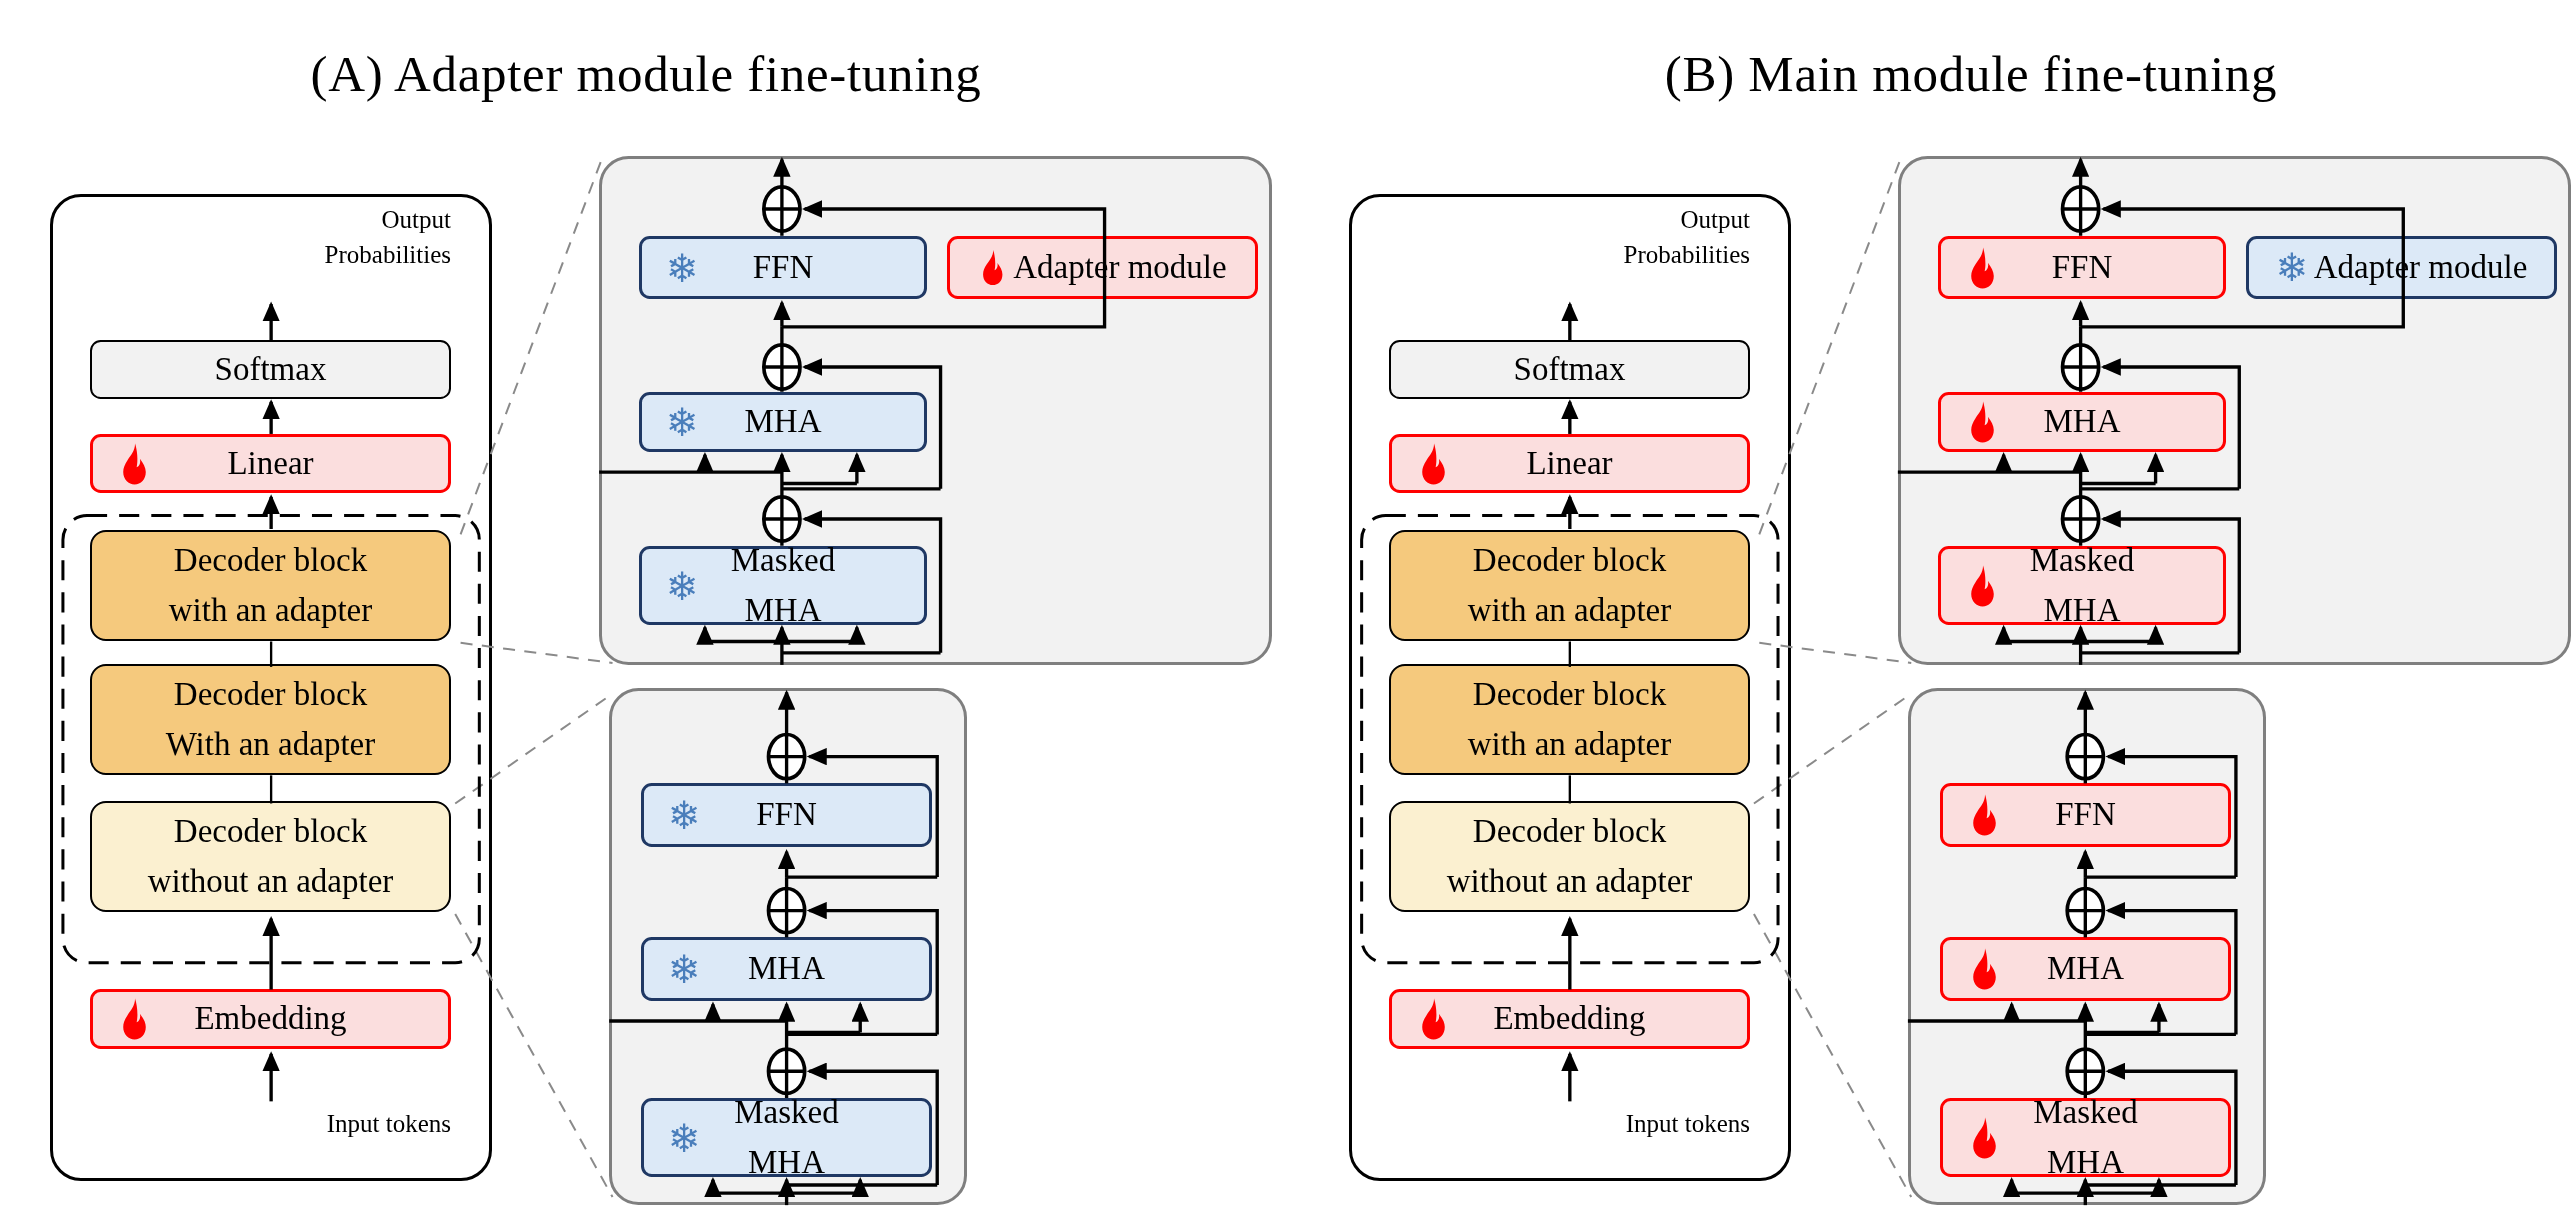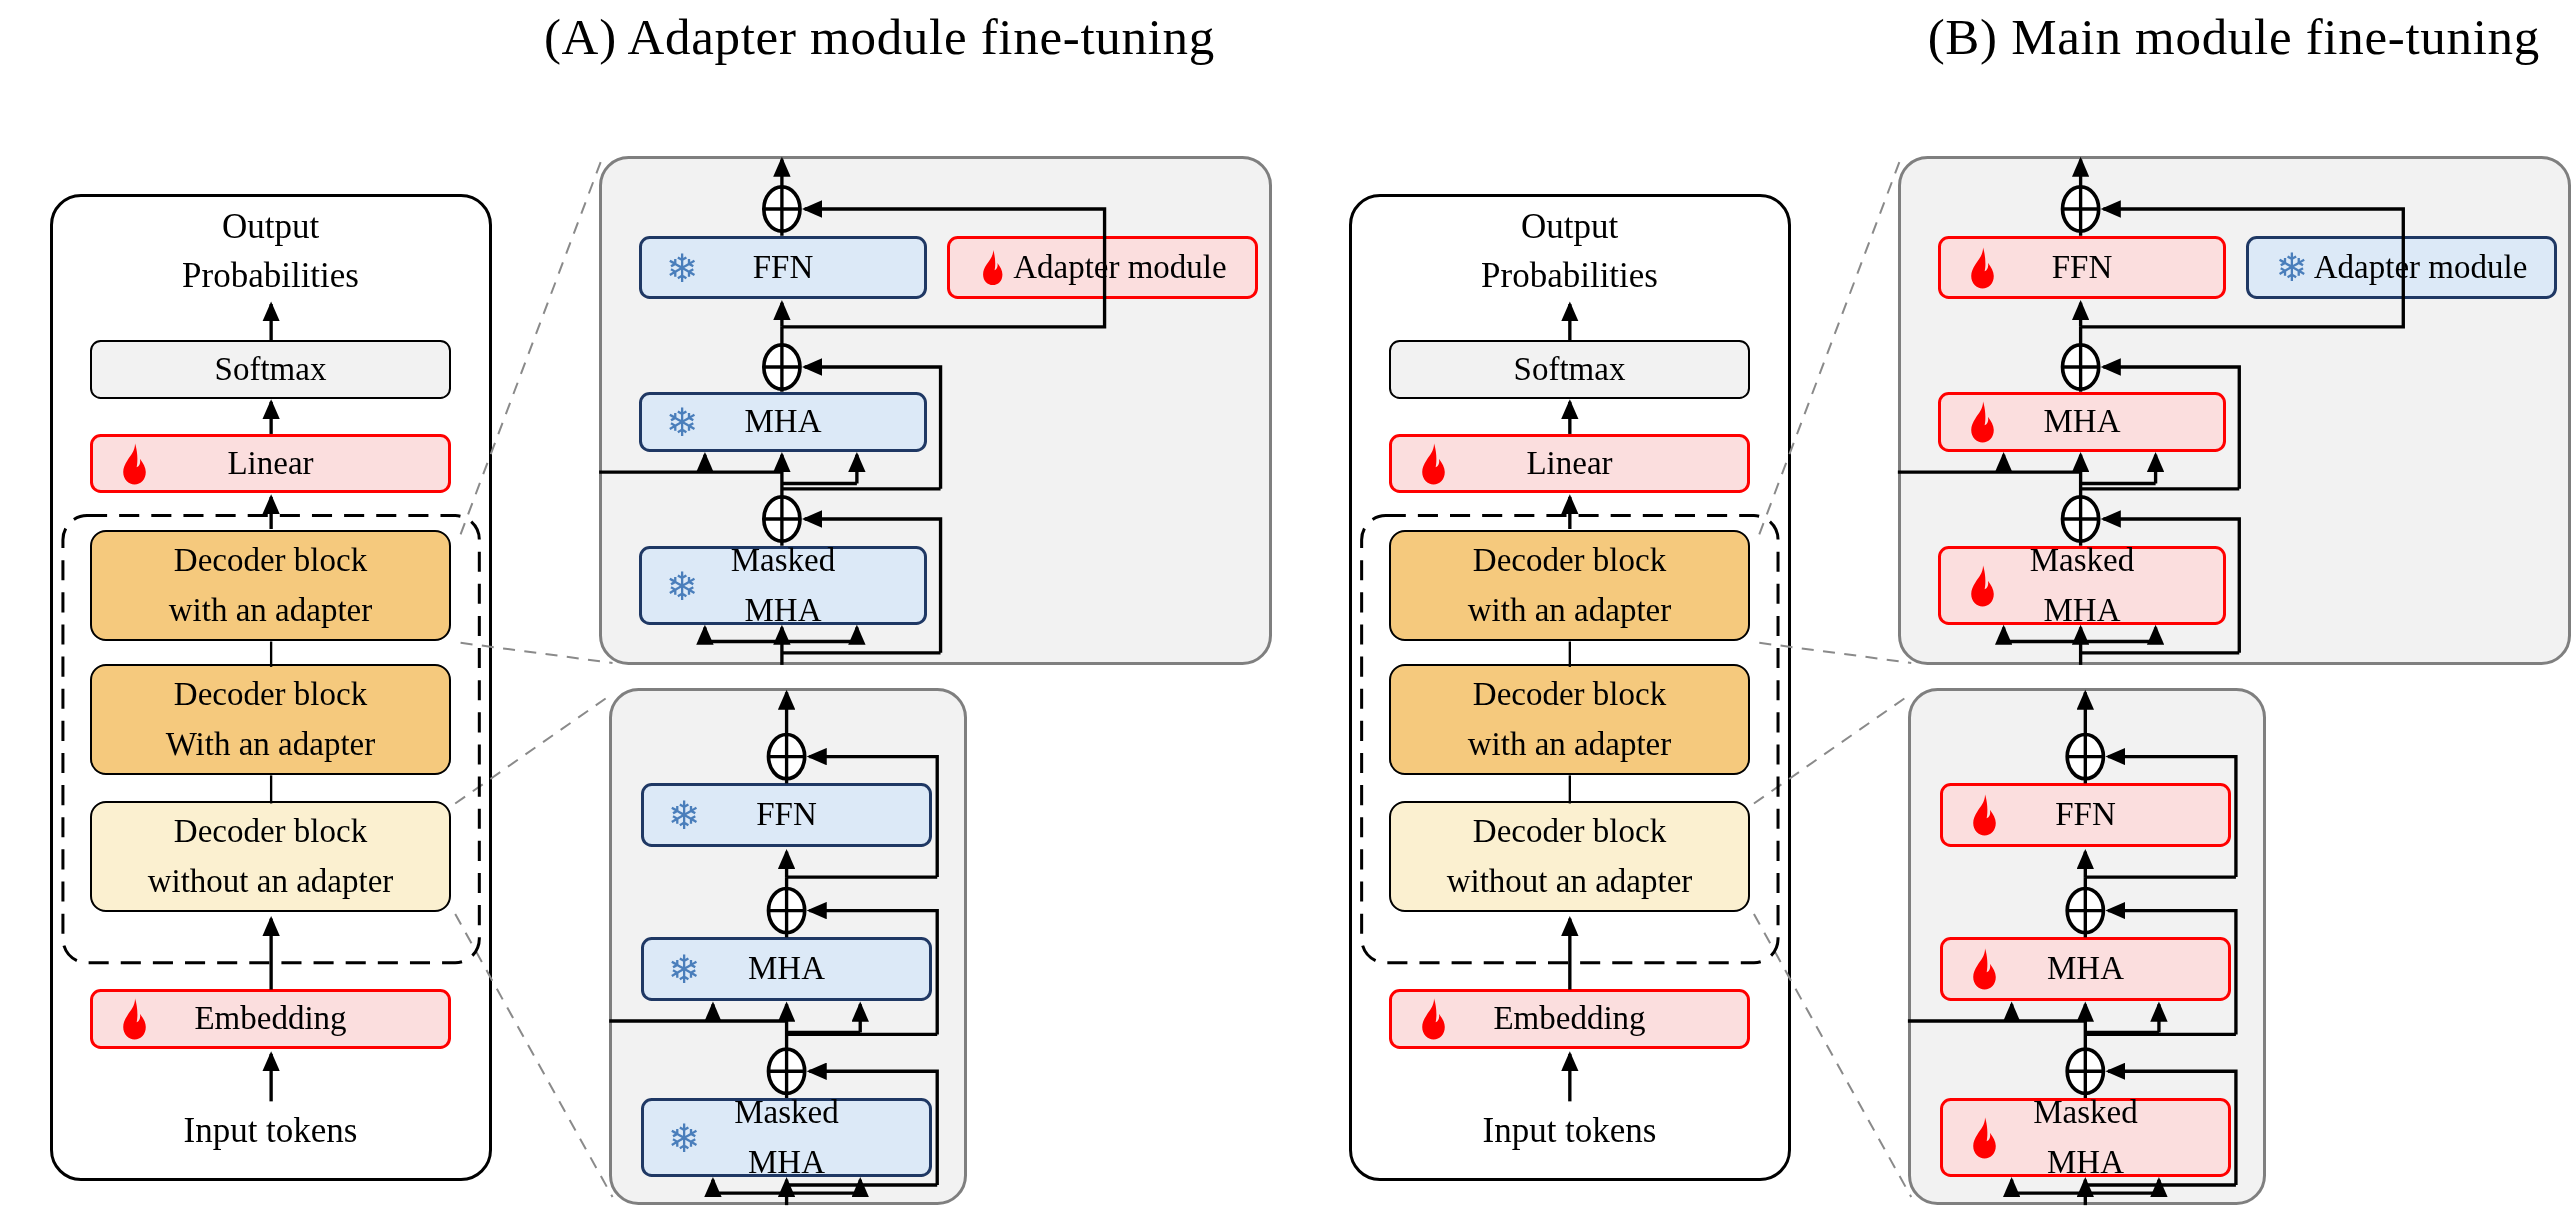--- a/index.html
+++ b/index.html
@@ -1,29 +1,29 @@
 <!DOCTYPE html>
 <html style="font-size:10.7px"><head>
 <meta charset="utf-8">
 <style>
   html,body{margin:0;padding:0;background:#fff;}
   #canvas{position:relative;width:2576px;height:1220px;background:#fff;overflow:hidden;
           font-family:"Liberation Serif","DejaVu Serif",serif;color:#000;}
-  .title{position:absolute;width:1138px;text-align:right;font-size:51px;letter-spacing:0.7px;}
+  .title{position:absolute;width:1138px;text-align:center;font-size:51px;letter-spacing:0.7px;margin-top:37px;}
   .card{position:absolute;background:#fff;border:3.3px solid #000;border-radius:31px;box-sizing:border-box;}
   .panel{position:absolute;background:#F2F2F2;border:3.3px solid #7F7F7F;border-radius:29.5px;box-sizing:border-box;}
   .box{position:absolute;display:flex;align-items:center;justify-content:center;box-sizing:border-box;
        font-size:33px;line-height:1.2;text-align:center;border-radius:10.7px;}
   .two{flex-direction:column;line-height:1.5;}
   .graybox{background:#F2F2F2;border:2.7px solid #000;}
   .pinkbox{background:#FBDEDE;border:3.3px solid #FF0000;}
   .bluebox{background:#DCE9F7;border:3.3px solid #1F3864;}
   .orangebox{background:#F5C97D;border:2.7px solid #000;border-radius:16px;}
   .creambox{background:#FBF0D0;border:2.7px solid #000;border-radius:16px;}
-  .lbl{position:absolute;text-align:center;font-size:35px;line-height:1.4;}
+  .lbl{position:absolute;text-align:right;font-size:25px;line-height:1.4;}
   .icon-left{position:absolute;left:24px;top:50%;transform:translateY(-50%);display:flex;align-items:center;}
   .flame-svg{width:35px;height:43px;display:block;}
   .flame-sm{width:29.5px;height:37px;}
   .snow{font-family:"DejaVu Sans",sans-serif;font-size:39px;color:#4A7EBB;line-height:1;}
   .inline-ic{display:flex;align-items:center;margin-right:5.4px;}
   #wires{position:absolute;left:0;top:0;pointer-events:none;}
 </style>
 </head>
 <body>
 

